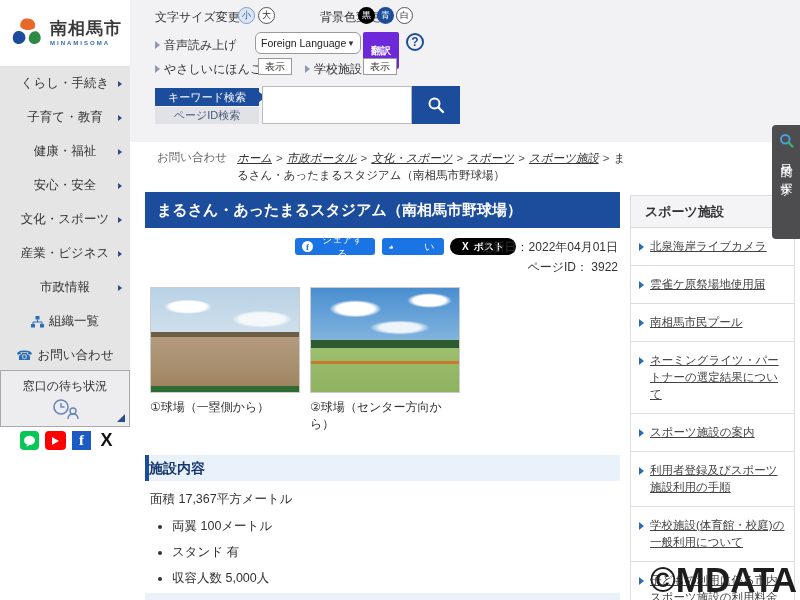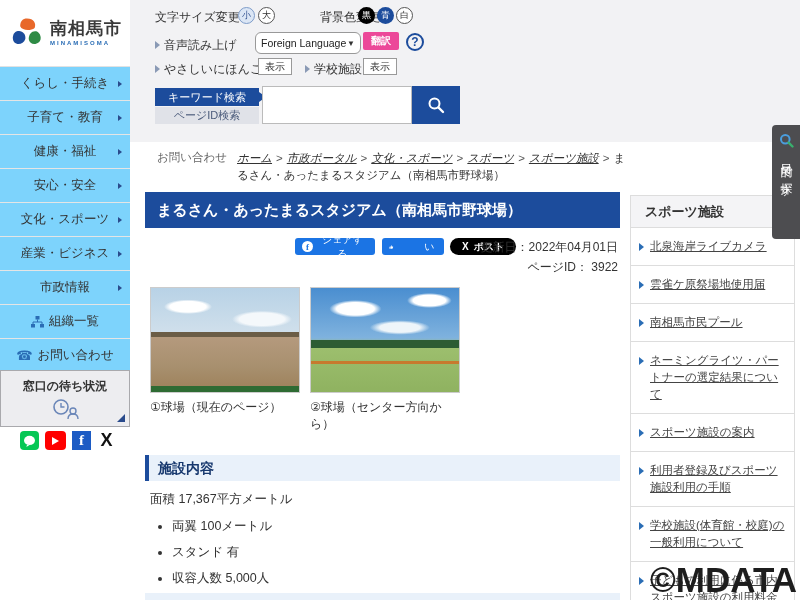--- a/index.html
+++ b/index.html
@@ -24,52 +24,52 @@
   .c-small { background:#dbe6f5; border:1px solid #7e9cc9; color:#2a4b8c; }
   .c-large { background:#fff; border:1px solid #555; color:#333; }
   .c-black { background:#000; color:#fff; }
   .c-blue  { background:#1c4c9c; color:#fff; }
   .c-white { background:#fff; border:1px solid #555; color:#333; }
 
   .lang-select { position:absolute; left:255px; top:32px; width:106px; height:22px; background:#fff;
     border:1px solid #999; border-radius:6px; font-size:10.5px; color:#222;
     display:flex; align-items:center; justify-content:space-between; padding:0 5px; cursor:pointer; }
   .lang-caret { font-size:8px; color:#333; }
-  .translate-btn { position:absolute; left:363px; top:32px; width:36px; height:18px; background:#ec4899;
+  .translate-btn { position:absolute; left:363px; top:32px; width:36px; height:37px; background:#6d28d9;
     color:#fff; font-size:10px; font-weight:bold; border:none; border-radius:2px; cursor:pointer; }
   .help-circle { position:absolute; left:406px; top:33px; width:18px; height:18px; border-radius:50%;
     border:2px solid #1c4c9c; color:#1c4c9c; font-size:12px; font-weight:bold;
     display:flex; align-items:center; justify-content:center; cursor:pointer; }
   .show-btn { position:absolute; width:34px; height:17px; background:#fff; border:1px solid #999;
     font-size:10px; color:#333; cursor:pointer; }
 
   
   .search-tab-active { position:absolute; left:155px; top:88px; width:104px; height:18px; background:#1c4c9c;
     color:#fff; font-size:11px; display:flex; align-items:center; justify-content:center; cursor:pointer; }
   .search-tab-active::after { content:""; position:absolute; right:-7px; top:4px; width:0; height:0;
     border-left:7px solid #1c4c9c; border-top:5px solid transparent; border-bottom:5px solid transparent; }
   .search-tab { position:absolute; left:155px; top:107px; width:104px; height:17px; background:#e0e2e8;
     color:#4a5a7a; font-size:11px; display:flex; align-items:center; justify-content:center; cursor:pointer; }
   .search-input { position:absolute; left:262px; top:86px; width:150px; height:38px; background:#fff;
     border:1px solid #bbb; font-size:13px; padding:0 6px; }
   .search-btn { position:absolute; left:412px; top:86px; width:48px; height:38px; background:#1c4c9c;
     border:none; cursor:pointer; display:flex; align-items:center; justify-content:center; }
 
   
-  .sidebar { position:absolute; left:0; top:66px; width:130px; background:#7dd3fc; border-top:1px solid #e2e2e2; }
+  .sidebar { position:absolute; left:0; top:66px; width:130px; background:#e5e5e5; border-top:1px solid #e2e2e2; }
   .side-item { position:relative; height:34px; border-bottom:1px solid #e5e5e5; display:flex;
     align-items:center; justify-content:center; font-size:12.5px; color:#333; cursor:pointer; }
   .side-item::after { content:""; position:absolute; right:8px; top:14px; width:0; height:0;
     border-left:4px solid #2a4b8c; border-top:3px solid transparent; border-bottom:3px solid transparent; }
   .side-item.no-arrow::after { display:none; }
   .side-icon { margin-right:5px; display:inline-flex; }
   .phone-glyph { color:#2a6db5; font-size:13px; margin-right:5px; }
 
   .window-box { position:absolute; left:0px; top:370px; width:130px; height:57px; background:#ededf0;
-    border:1px solid #a9a9ad; cursor:pointer;font-weight:bold; }
+    border:1px solid #a9a9ad; cursor:pointer; }
   .window-box-label { text-align:center; font-size:12px; color:#333; margin-top:7px; }
   .window-box svg { display:block; margin:3px auto 0; }
   .window-tri { position:absolute; right:4px; bottom:4px; width:0; height:0;
     border-bottom:8px solid #2a4b8c; border-left:8px solid transparent; }
 
   .social-row { position:absolute; left:20px; top:431px; display:flex; gap:6px; align-items:center; }
   .ic { width:19px; height:19px; display:flex; align-items:center; justify-content:center; cursor:pointer; }
   .ic-line { background:#06c755; border-radius:4px; }
   .ic-yt { background:#f00; border-radius:4px; width:21px; }
   .yt-play { width:0; height:0; border-left:7px solid #fff; border-top:4.5px solid transparent; border-bottom:4.5px solid transparent; }
@@ -106,21 +106,21 @@
     background:
       linear-gradient(#c77a2e,#c77a2e) 0 72%/100% 3px no-repeat,
       radial-gradient(ellipse 42px 14px at 30% 20%, #fff 45%, transparent 62%),
       radial-gradient(ellipse 36px 12px at 80% 12%, #fff 45%, transparent 62%),
       radial-gradient(ellipse 50px 12px at 60% 38%, #eef5fa 40%, transparent 60%),
       linear-gradient(#2d5c33,#2d5c33) 0 54%/100% 8px no-repeat,
       linear-gradient(180deg,#4a8ed0 0%,#7fb2de 48%,#9dbf6e 56%,#8fb260 100%); }
   .caption { position:absolute; top:399px; width:152px; font-size:12px; color:#333; line-height:17px; }
 
   .section-hd { position:absolute; left:145px; top:455px; width:475px; height:26px; background:#e9f1fa;
-    border-left:4px solid #1c4c9c; color:#17386e; font-size:14px; font-weight:bold; line-height:26px; padding-left:9px; }
+    border-left:4px solid #1c4c9c; color:#17386e; font-size:14px; font-weight:bold; line-height:26px; }
   .area-line { position:absolute; left:150px; top:491px; font-size:12.5px; color:#333; }
   .facility-list { position:absolute; left:172px; top:518px; font-size:12.5px; color:#333; list-style:disc; }
   .facility-list li { margin-bottom:9px; }
   .bottom-bar { position:absolute; left:145px; top:593px; width:475px; height:7px; background:#e9f1fa; }
 
   
   .right-box { position:absolute; left:630px; top:195px; width:165px; border:1px solid #ddd; background:#fff; }
   .right-hd { height:32px; background:#f4f4f6; border-bottom:1px solid #ddd; font-size:13px; font-weight:bold;
     color:#333; line-height:32px; padding-left:14px; }
   .right-item { position:relative; border-bottom:1px solid #ddd; padding:10px 8px 10px 19px;
@@ -269,21 +269,21 @@
   </button>
   <button class="post-btn">
     <span>X</span>
     <span>ポスト</span>
   </button>
   <div class="updated">更新日：2022年04月01日</div>
   <div class="pageid">ページID： 3922</div>
 
   <div class="photo photo1"></div>
   <div class="photo photo2"></div>
-  <div class="caption" style="left:150px;">①球場（現在のページ）</div>
+  <div class="caption" style="left:150px;">①球場（一塁側から）</div>
   <div class="caption" style="left:310px;">②球場（センター方向から）</div>
 
   <div class="section-hd">施設内容</div>
   <div class="area-line">面積 17,367平方メートル</div>
   <ul class="facility-list">
     <li>両翼 100メートル</li>
     <li>スタンド 有</li>
     <li>収容人数 5,000人</li>
   </ul>
   <div class="bottom-bar"></div>

